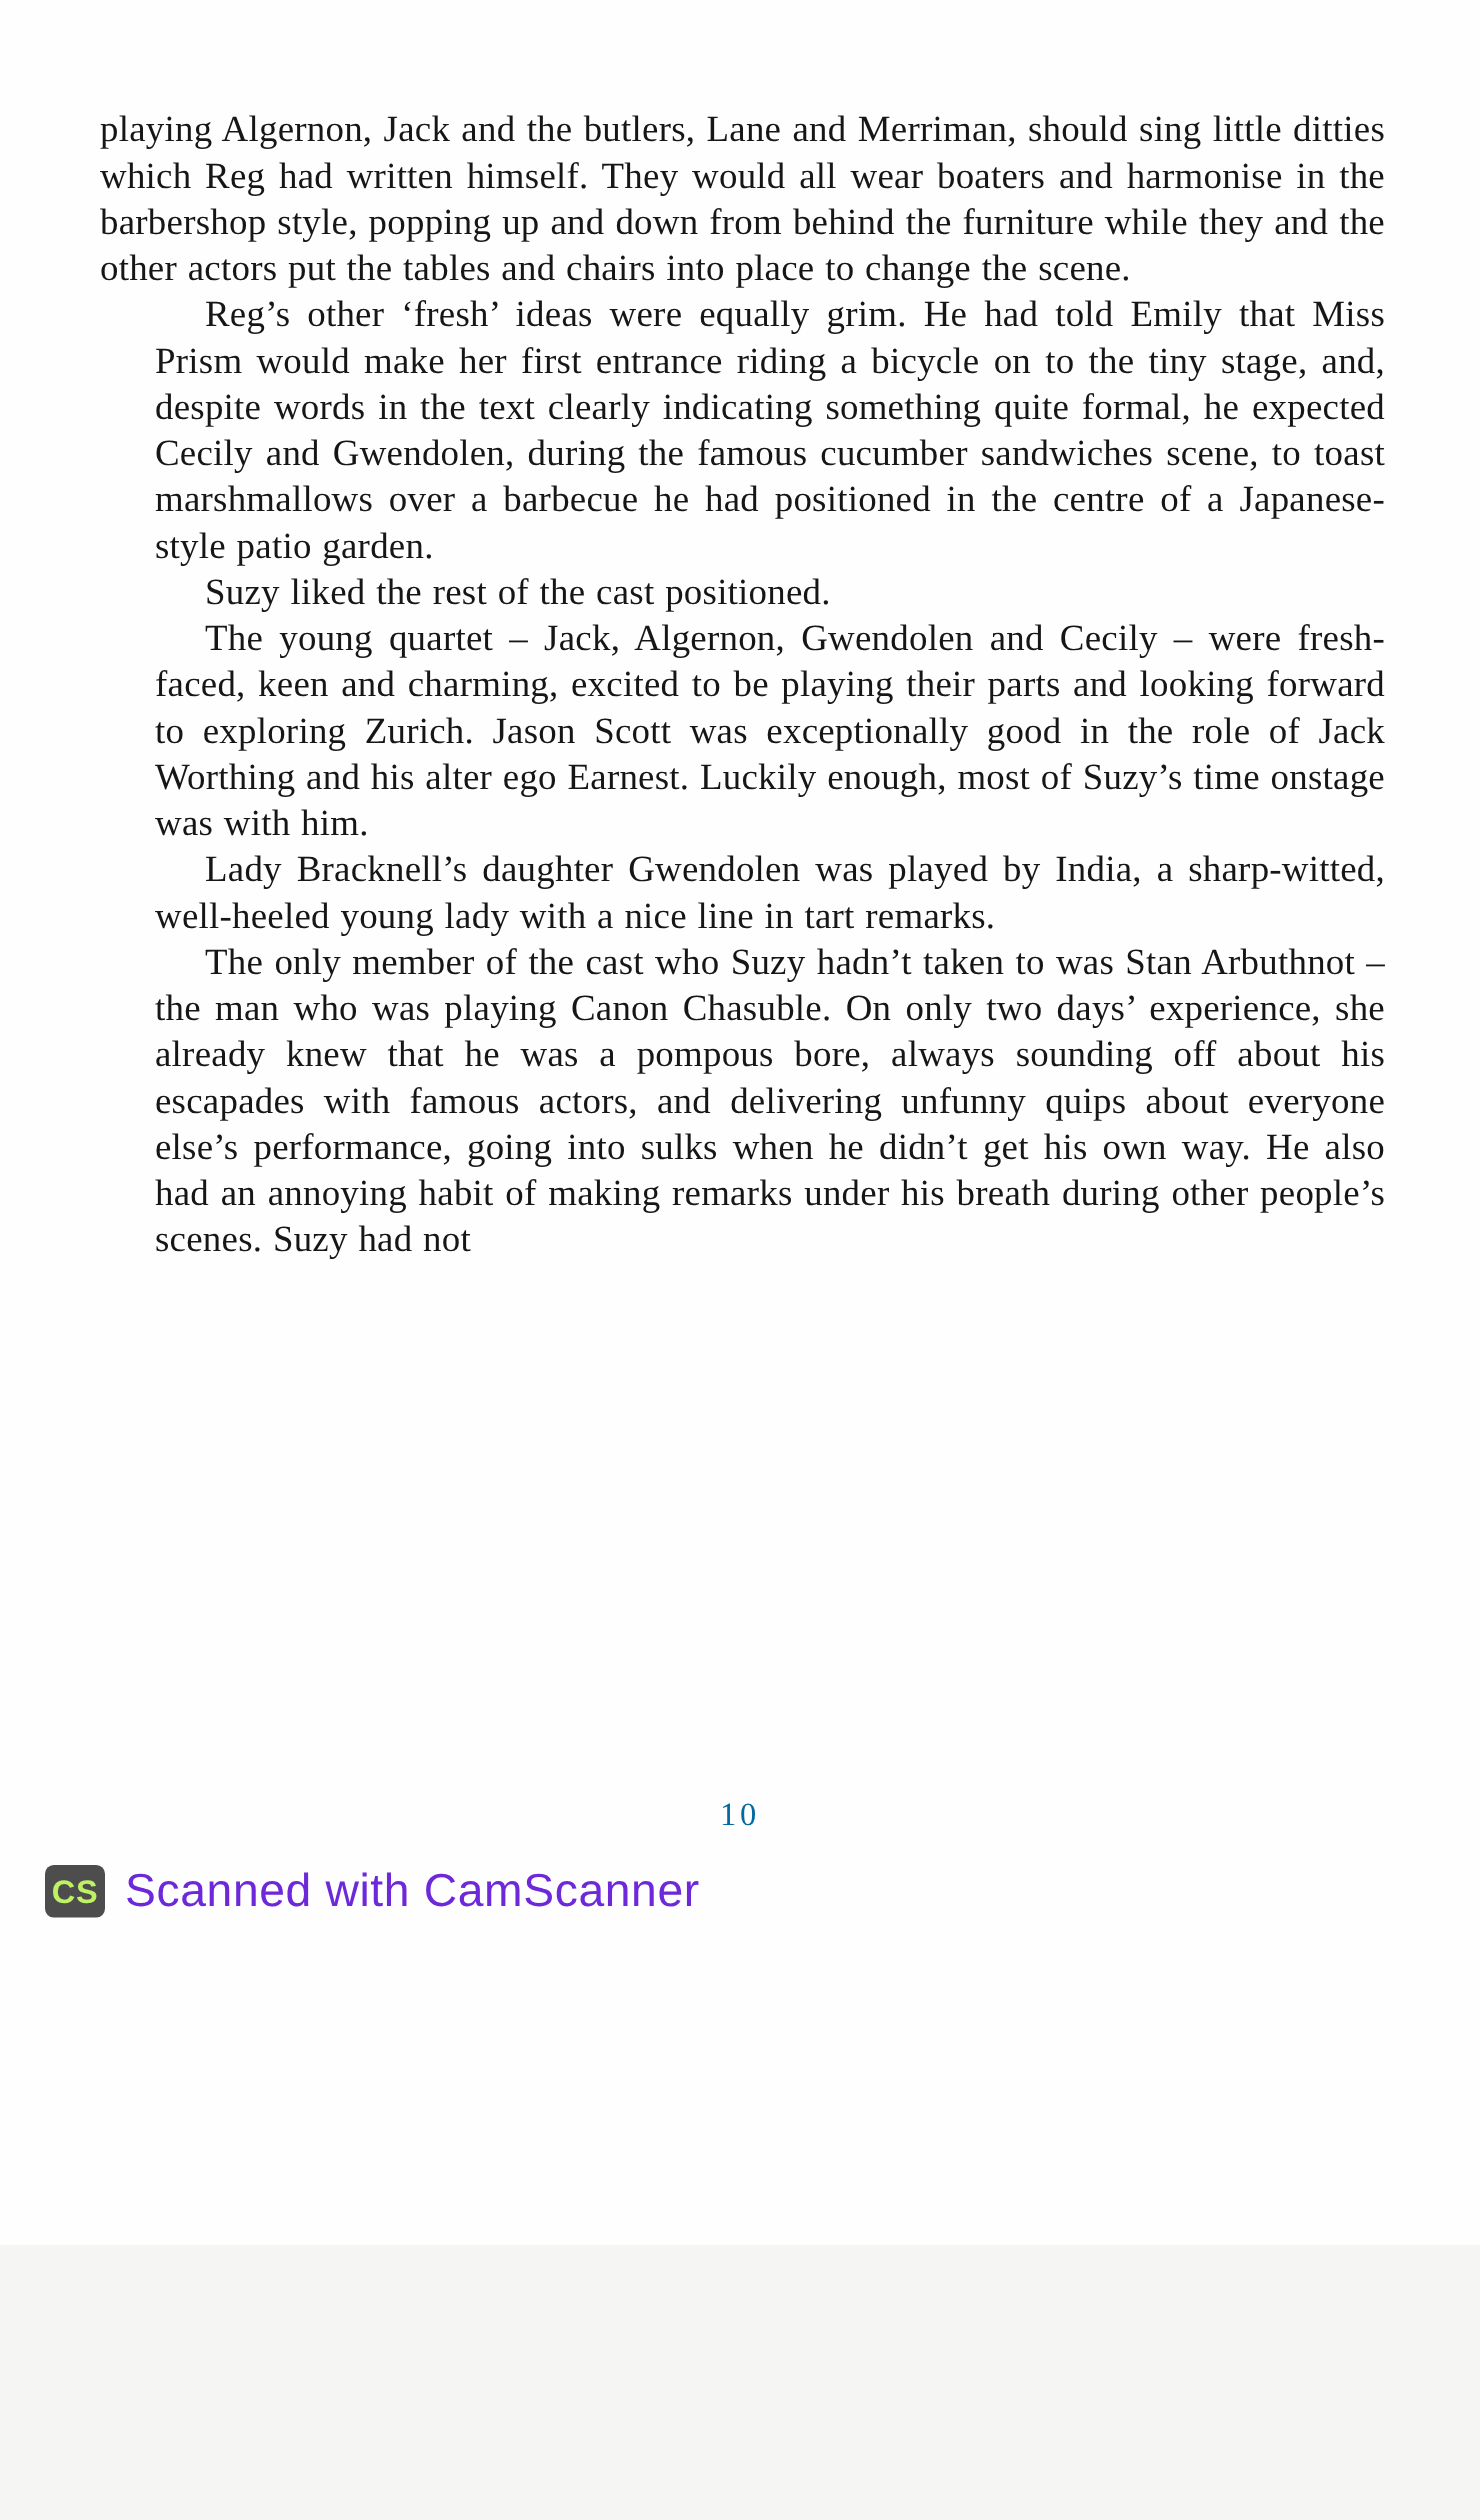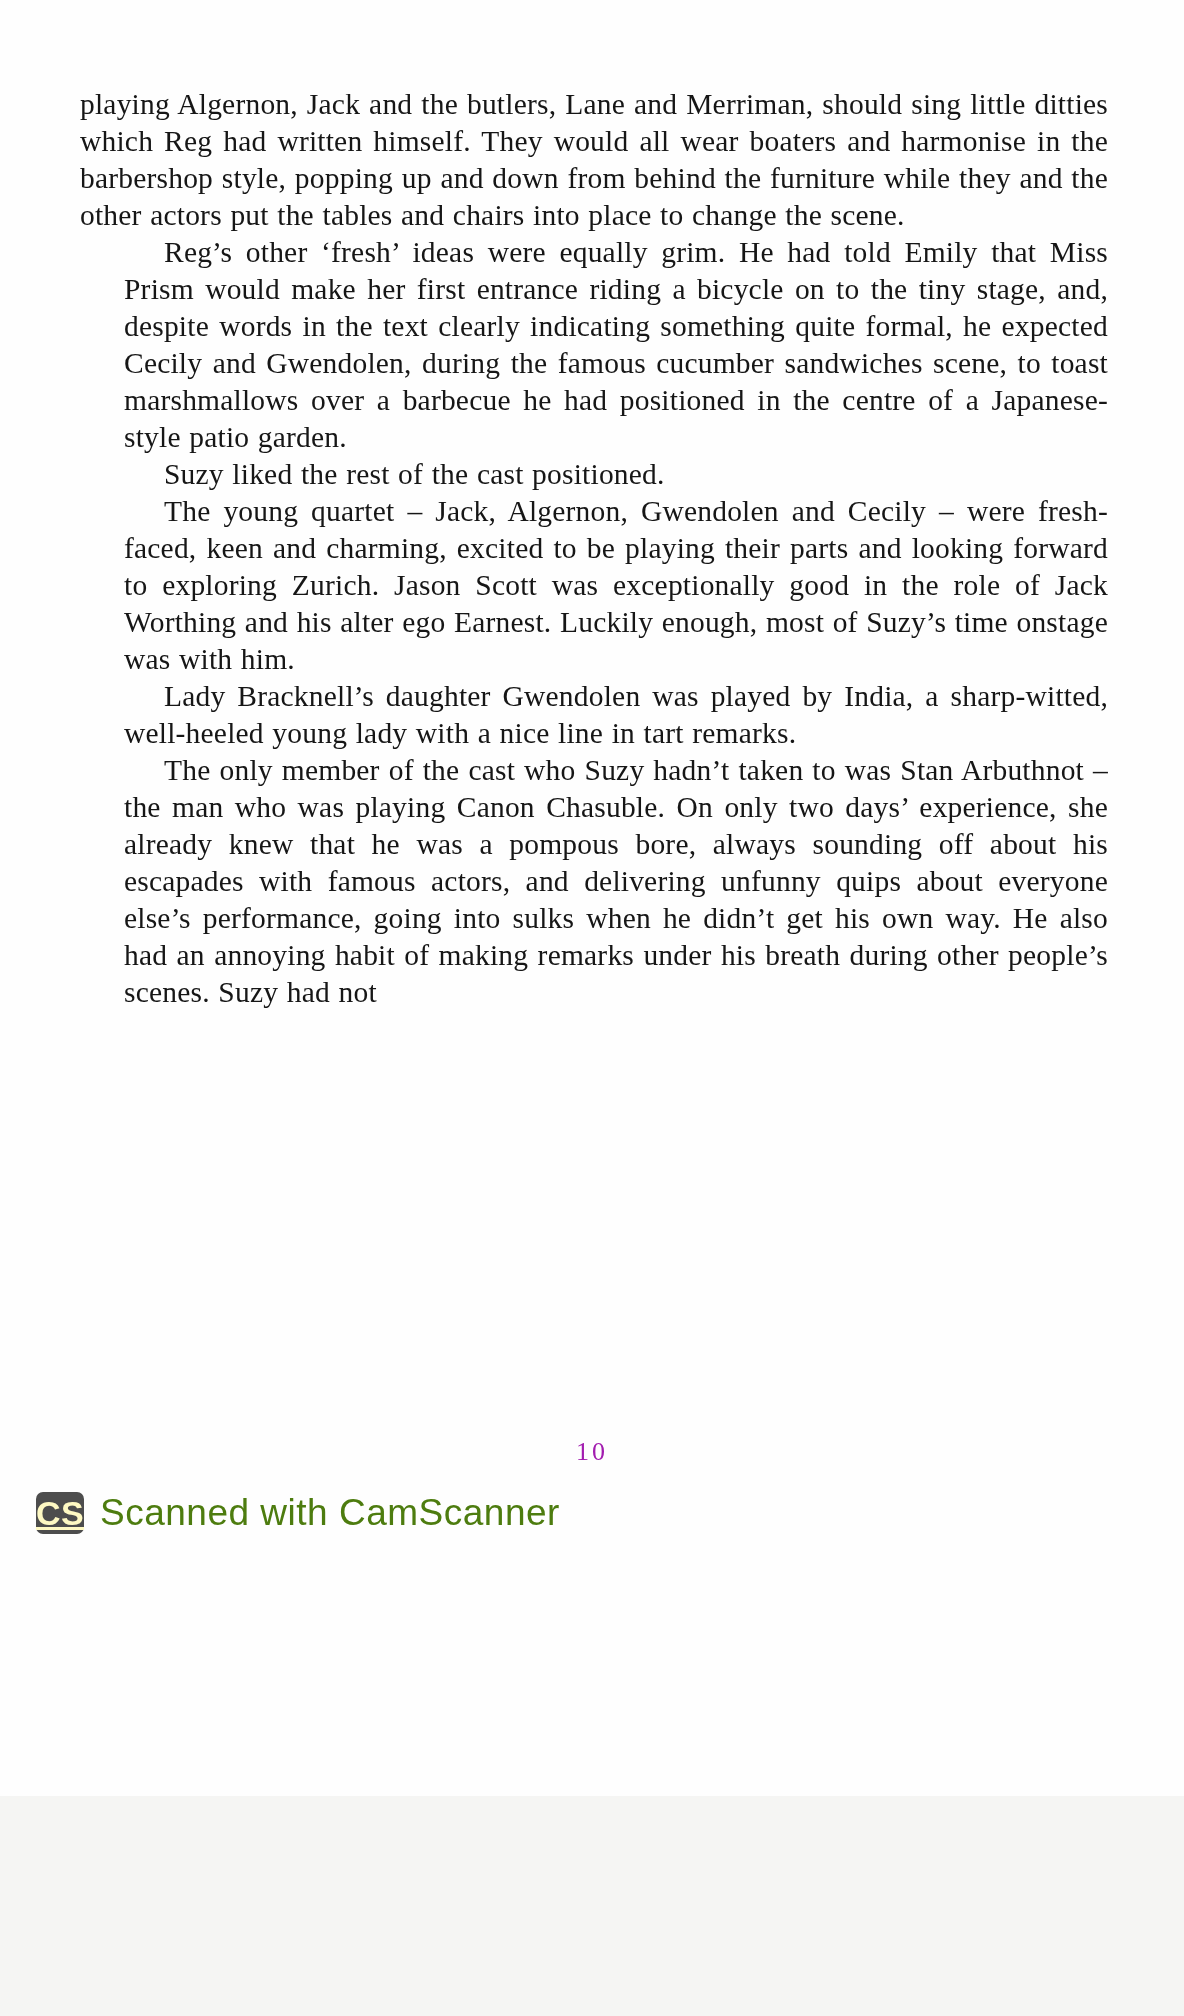--- a/index.html
+++ b/index.html
@@ -36,49 +36,48 @@
     margin-left: 44px;
   }
   .page-number {
     position: absolute;
     top: 1437px;
     left: 0;
     width: 100%;
     text-align: center;
     font-size: 26px;
     letter-spacing: 3px;
-    color: #a21caf;
+    color: #0369a1;
   }
   .camscanner-footer {
     position: absolute;
     top: 1492px;
     left: 36px;
     display: flex;
     align-items: center;
     gap: 16px;
   }
   .cs-badge {
     width: 48px;
     height: 42px;
     background: #4d4d4d;
     border-radius: 7px;
     display: flex;
     align-items: center;
     justify-content: center;
     font-family: "Liberation Sans", sans-serif;
     font-weight: bold;
-    font-size: 34px;
-    color: #fef9c3;
+    font-size: 26px;
+    color: #bef264;
     letter-spacing: 0.5px;
-    text-decoration: underline;
   }
   .cs-text {
     font-family: "Liberation Sans", sans-serif;
     font-size: 37px;
-    color: #4d7c0f;
+    color: #6d28d9;
     letter-spacing: 0.5px;
   }
 </style>
 </head>
 <body>
 
 <div class="scan-page">
 
   <div class="text-block">
     <p>playing Algernon, Jack and the butlers, Lane and Merriman, should sing little ditties which Reg had written himself. They would all wear boaters and harmonise in the barbershop style, popping up and down from behind the furniture while they and the other actors put the tables and chairs into place to change the scene.</p>

